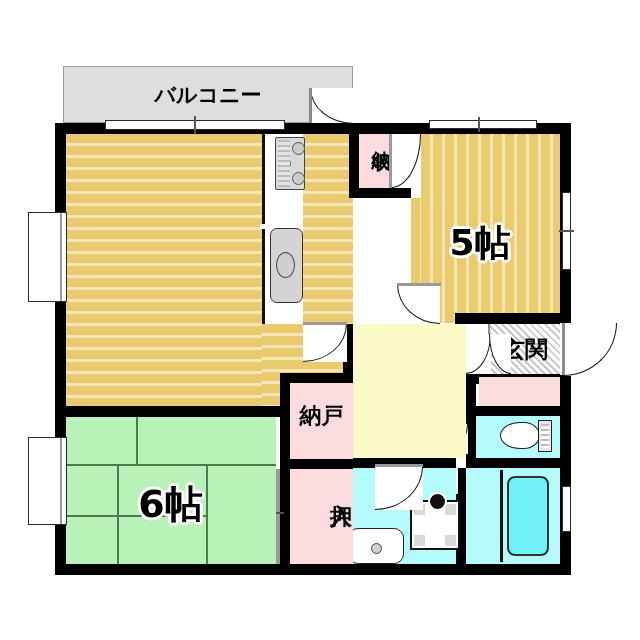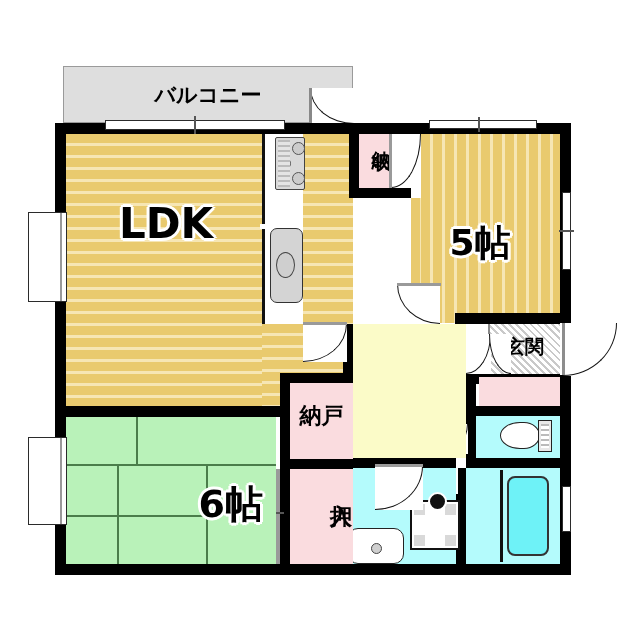--- a/index.html
+++ b/index.html
@@ -97,21 +97,20 @@
   <div class="wall" style="left:560px;top:375px;width:11px;height:200px;"></div>
 
   <div class="fill f-ldk" style="left:66px;top:134px;width:196px;height:272px;"></div>
 
   <div class="fill f-ldk" style="left:303px;top:134px;width:50px;height:190px;"></div>
 
   <div class="fill f-white" style="left:262px;top:134px;width:41px;height:190px;"></div>
 
   <div class="fill f-ldk" style="left:262px;top:324px;width:91px;height:82px;"></div>
 
-  <div class="lbl" style="left:96px;top:202px;width:140px;font-size:42px;">LDK</div>
 
   <div class="slide" style="left:105px;top:120px;width:180px;height:10px;"></div>
   <div class="winline" style="left:194px;top:116px;width:2px;height:18px;"></div>
 
   <div class="winbox" style="left:28px;top:212px;width:39px;height:90px;"></div>
   <div class="winline" style="left:60px;top:213px;width:2px;height:88px;background:#999;"></div>
 
   <div class="fx stove" style="left:275px;top:137px;width:30px;height:53px;"></div>
   <div class="burner" style="left:292px;top:142px;width:11px;height:11px;"></div>
   <div class="burner" style="left:278px;top:157px;width:11px;height:11px;"></div>
@@ -146,21 +145,21 @@
   <div class="slide" style="left:562px;top:192px;width:9px;height:78px;"></div>
   <div class="winline" style="left:559px;top:230px;width:15px;height:2px;"></div>
 
   <div class="wall" style="left:411px;top:313px;width:10px;height:11px;"></div>
   <div class="wall" style="left:455px;top:313px;width:105px;height:11px;"></div>
   <div class="f-white abs" style="left:395px;top:284px;width:45px;height:40px;"></div>
   <div class="arc bl" style="left:397px;top:284px;width:43px;height:40px;border-top:none;border-right:none;"></div>
   <div class="thin" style="left:397px;top:283px;width:44px;height:3px;background:#9a9a9a;"></div>
 
   <div class="fill f-gray hatch" style="left:490px;top:324px;width:70px;height:50px;"></div>
-  <div class="lbl nostroke" style="left:493px;top:337px;width:64px;font-size:19px;">玄関</div>
+  <div class="lbl nostroke" style="left:493px;top:337px;width:64px;font-size:23px;">玄関</div>
 
   <div class="thin" style="left:488px;top:324px;width:2px;height:50px;background:#888;"></div>
 
   <div class="f-white abs" style="left:563px;top:324px;width:54px;height:52px;"></div>
   <div class="arc br" style="left:563px;top:323px;width:54px;height:53px;border-top:none;border-left:none;"></div>
   <div class="thin" style="left:562px;top:323px;width:3px;height:52px;background:#8d8d8d;"></div>
 
   <div class="f-white abs" style="left:466px;top:334px;width:25px;height:40px;"></div>
   <div class="arc br" style="left:466px;top:334px;width:25px;height:40px;border-top:none;border-left:none;"></div>
   <div class="arc bl" style="left:489px;top:334px;width:22px;height:40px;border-top:none;border-right:none;"></div>
@@ -235,20 +234,20 @@
 
   <div class="wall" style="left:55px;top:406px;width:226px;height:11px;"></div>
   <div class="fill f-tatami" style="left:66px;top:417px;width:210px;height:147px;"></div>
 
   <div class="hair" style="left:66px;top:464px;width:210px;height:1.5px;background:#4b7d4b;"></div>
   <div class="hair" style="left:66px;top:515px;width:140px;height:1.5px;background:#4b7d4b;"></div>
   <div class="hair" style="left:136px;top:417px;width:1.5px;height:47px;background:#4b7d4b;"></div>
   <div class="hair" style="left:117px;top:464px;width:1.5px;height:100px;background:#4b7d4b;"></div>
   <div class="hair" style="left:206px;top:464px;width:1.5px;height:100px;background:#4b7d4b;"></div>
 
-  <div class="lbl" style="left:78px;top:485px;width:185px;font-size:38px;text-align:right;">6帖</div>
+  <div class="lbl" style="left:78px;top:485px;width:185px;font-size:38px;">6帖</div>
 
   <div class="winbox" style="left:28px;top:437px;width:39px;height:88px;"></div>
   <div class="winline" style="left:60px;top:438px;width:2px;height:86px;background:#999;"></div>
 
   <div class="wall" style="left:353px;top:458px;width:10px;height:10px;"></div>
 
 </div>
 
 </body></html>

